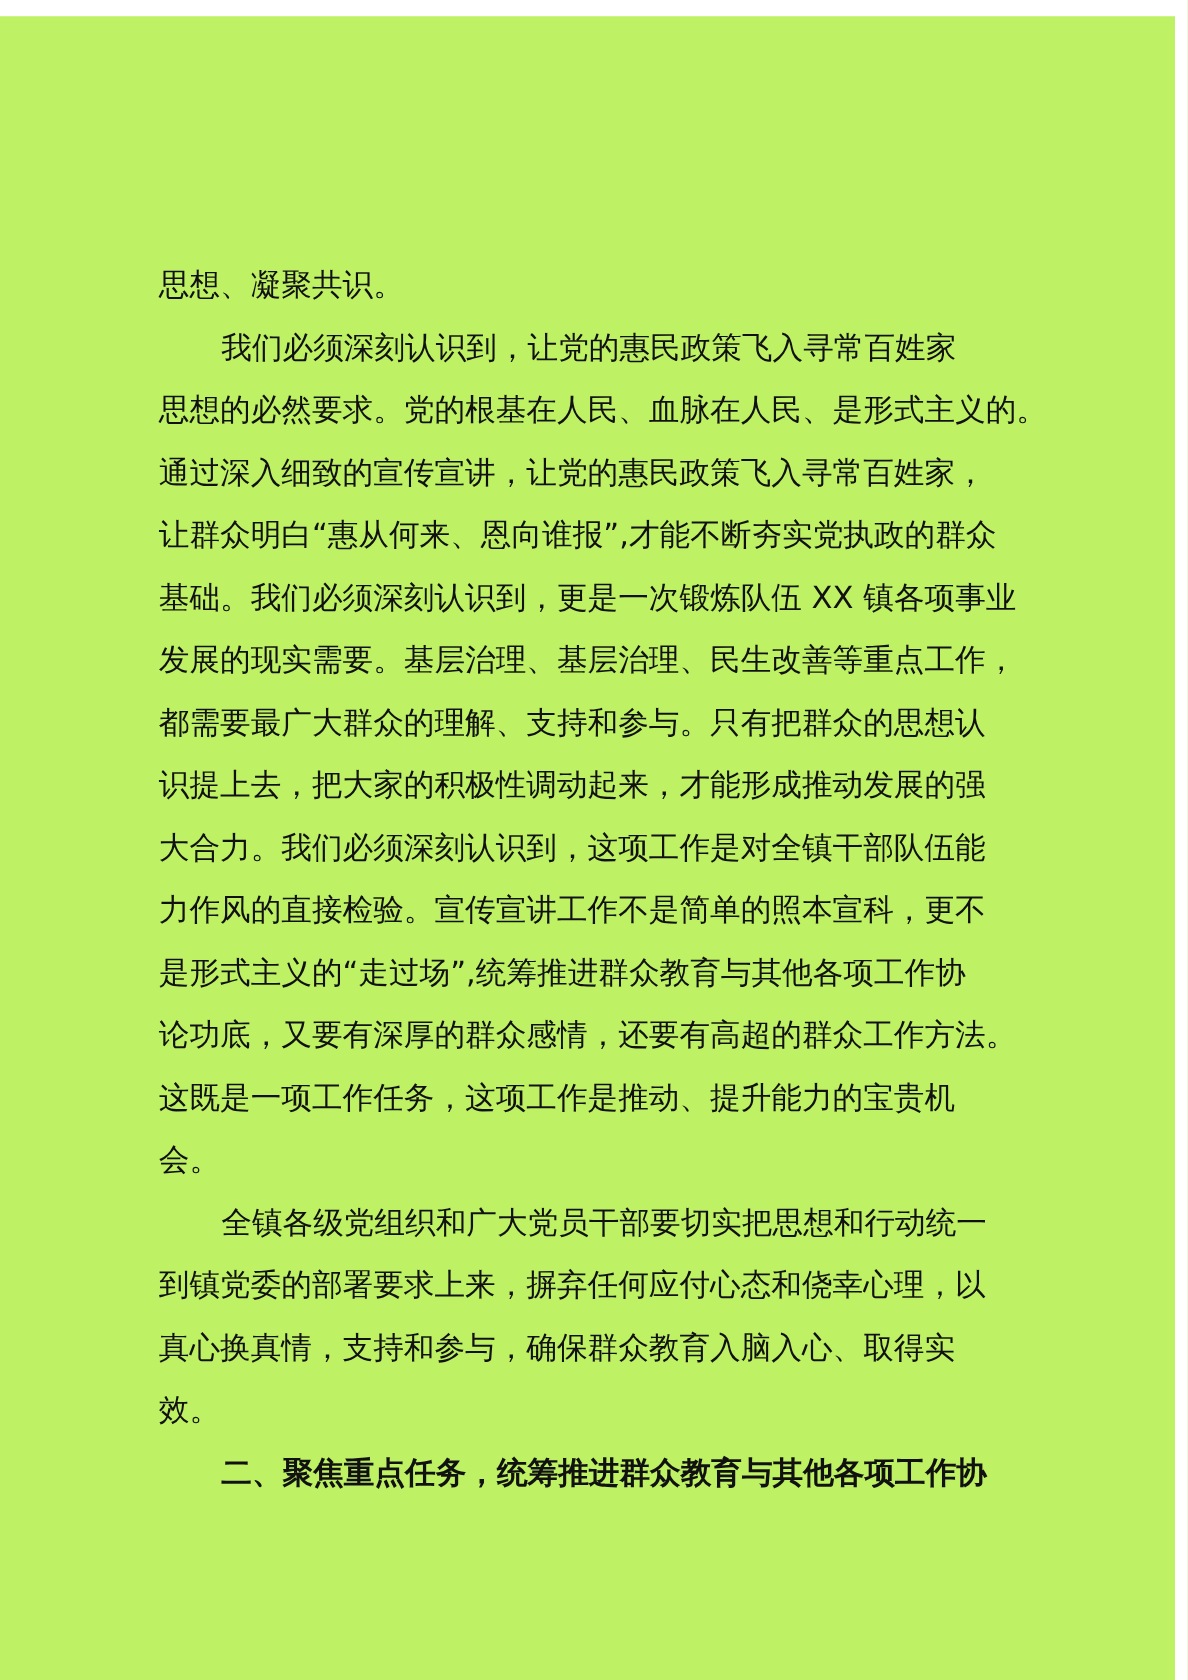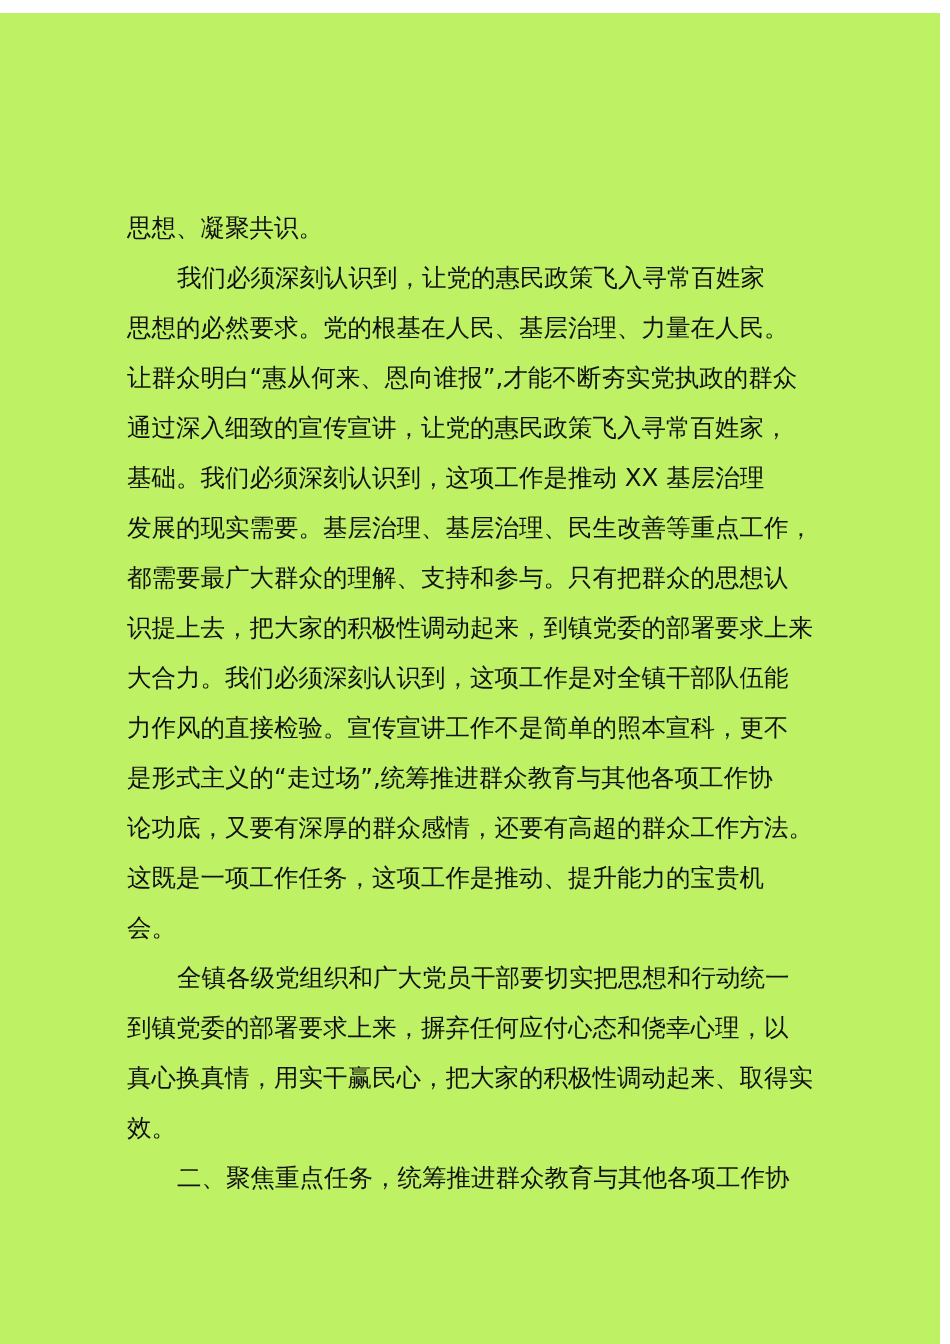--- a/index.html
+++ b/index.html
@@ -33,56 +33,56 @@
       height: 50px;
       line-height: 50px;
       font-size: 24.5px;
       white-space: nowrap;
       letter-spacing: 0px;
     }
     .line.indent {
       padding-left: 50px;
     }
     .line.heading {
-      font-weight: normal;
+      font-weight: bold;
       padding-left: 50px;
       margin-top: 0px;
     }
   </style>
 </head>
 <body>
 
 <div class="page">
   <div class="body-text">
 
     <div>
       <div class="line">思想、凝聚共识。</div>
     </div>
 
     <div>
       <div class="line indent">我们必须深刻认识到，让党的惠民政策飞入寻常百姓家</div>
-      <div class="line">思想的必然要求。党的根基在人民、基层治理、力量在人民。</div>
+      <div class="line">思想的必然要求。党的根基在人民、血脉在人民、是形式主义的。</div>
+      <div class="line">通过深入细致的宣传宣讲，让党的惠民政策飞入寻常百姓家，</div>
       <div class="line">让群众明白“惠从何来、恩向谁报”,才能不断夯实党执政的群众</div>
-      <div class="line">通过深入细致的宣传宣讲，让党的惠民政策飞入寻常百姓家，</div>
-      <div class="line">基础。我们必须深刻认识到，这项工作是推动 XX 基层治理</div>
+      <div class="line">基础。我们必须深刻认识到，更是一次锻炼队伍 XX 镇各项事业</div>
       <div class="line">发展的现实需要。基层治理、基层治理、民生改善等重点工作，</div>
       <div class="line">都需要最广大群众的理解、支持和参与。只有把群众的思想认</div>
-      <div class="line">识提上去，把大家的积极性调动起来，到镇党委的部署要求上来</div>
+      <div class="line">识提上去，把大家的积极性调动起来，才能形成推动发展的强</div>
       <div class="line">大合力。我们必须深刻认识到，这项工作是对全镇干部队伍能</div>
       <div class="line">力作风的直接检验。宣传宣讲工作不是简单的照本宣科，更不</div>
       <div class="line">是形式主义的“走过场”,统筹推进群众教育与其他各项工作协</div>
       <div class="line">论功底，又要有深厚的群众感情，还要有高超的群众工作方法。</div>
       <div class="line">这既是一项工作任务，这项工作是推动、提升能力的宝贵机</div>
       <div class="line">会。</div>
     </div>
 
     <div>
       <div class="line indent">全镇各级党组织和广大党员干部要切实把思想和行动统一</div>
       <div class="line">到镇党委的部署要求上来，摒弃任何应付心态和侥幸心理，以</div>
-      <div class="line">真心换真情，用实干赢民心，把大家的积极性调动起来、取得实</div>
+      <div class="line">真心换真情，支持和参与，确保群众教育入脑入心、取得实</div>
       <div class="line">效。</div>
     </div>
 
     <div>
       <div class="line heading">二、聚焦重点任务，统筹推进群众教育与其他各项工作协</div>
     </div>
 
   </div>
 </div>
 

